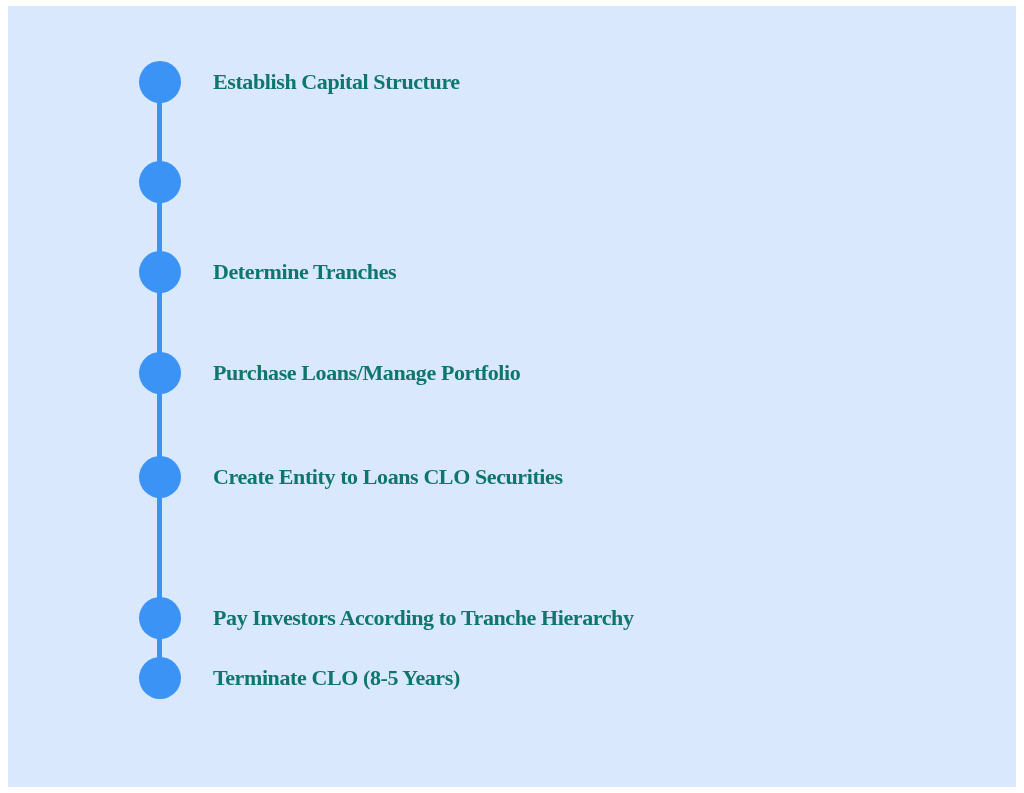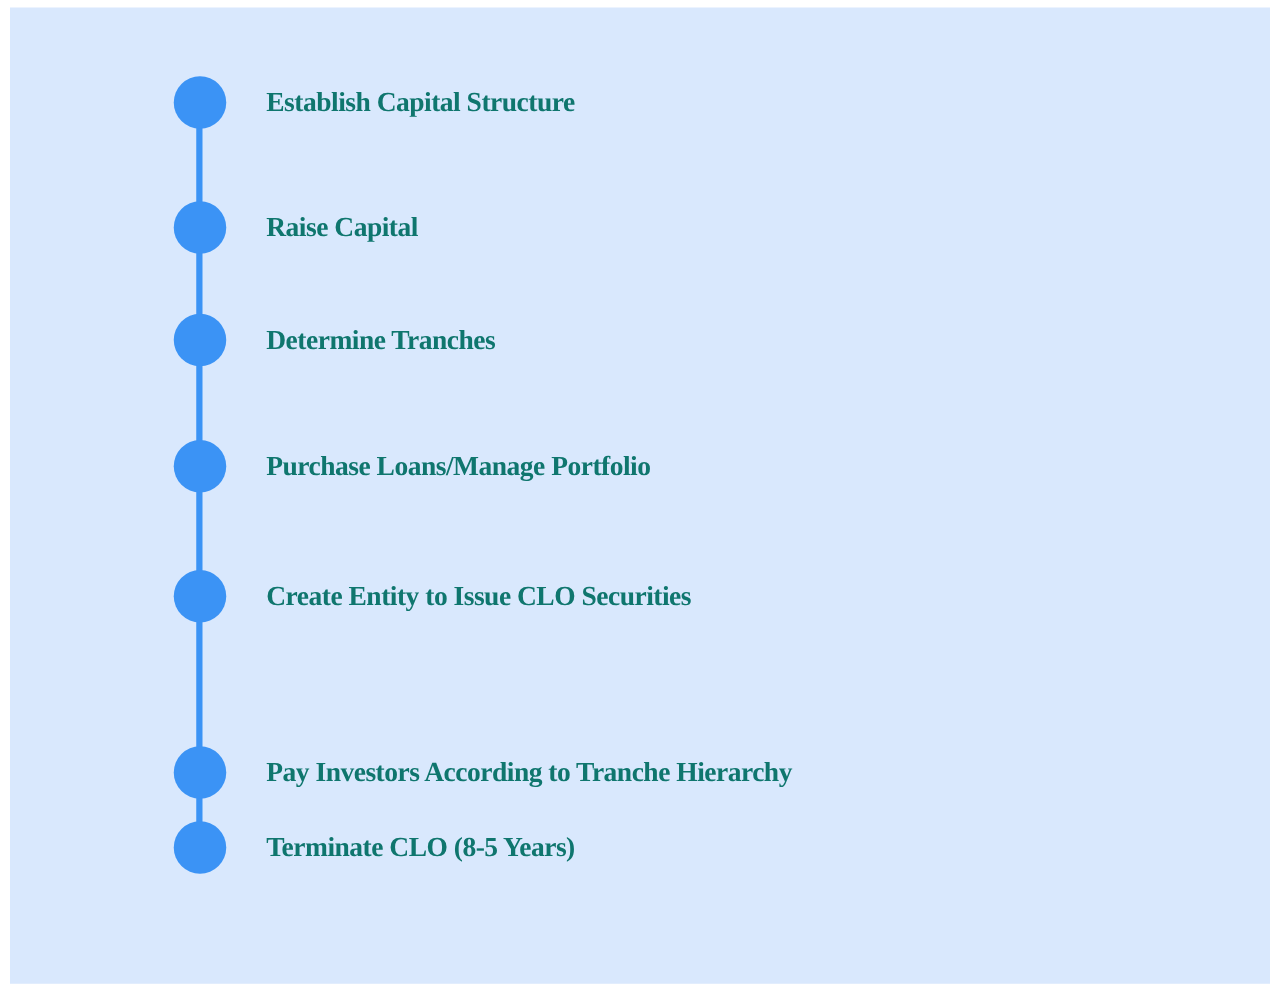--- a/index.html
+++ b/index.html
@@ -82,33 +82,32 @@
 <div id="canvas">
   <div id="timeline">
     <div class="spine"></div>
 
   <div class="step" style="top: 54px;">
         <div class="dot"></div>
         <div class="step-label">Establish Capital Structure</div>
       </div>
       <div class="step" style="top: 154px;">
         <div class="dot"></div>
-        <div class="step-label">Raise Capital</div>
       </div>
       <div class="step" style="top: 244px;">
         <div class="dot"></div>
         <div class="step-label">Determine Tranches</div>
       </div>
       <div class="step" style="top: 345px;">
         <div class="dot"></div>
         <div class="step-label">Purchase Loans/Manage Portfolio</div>
       </div>
       <div class="step" style="top: 449px;">
         <div class="dot"></div>
-        <div class="step-label">Create Entity to Issue CLO Securities</div>
+        <div class="step-label">Create Entity to Loans CLO Securities</div>
       </div>
       <div class="step" style="top: 554px; margin-top: 36px;">
         <div class="dot"></div>
         <div class="step-label">Pay Investors According to Tranche Hierarchy</div>
       </div>
       <div class="step" style="top: 650px;">
         <div class="dot"></div>
         <div class="step-label">Terminate CLO (8-5 Years)</div>
       </div>
     </div>

